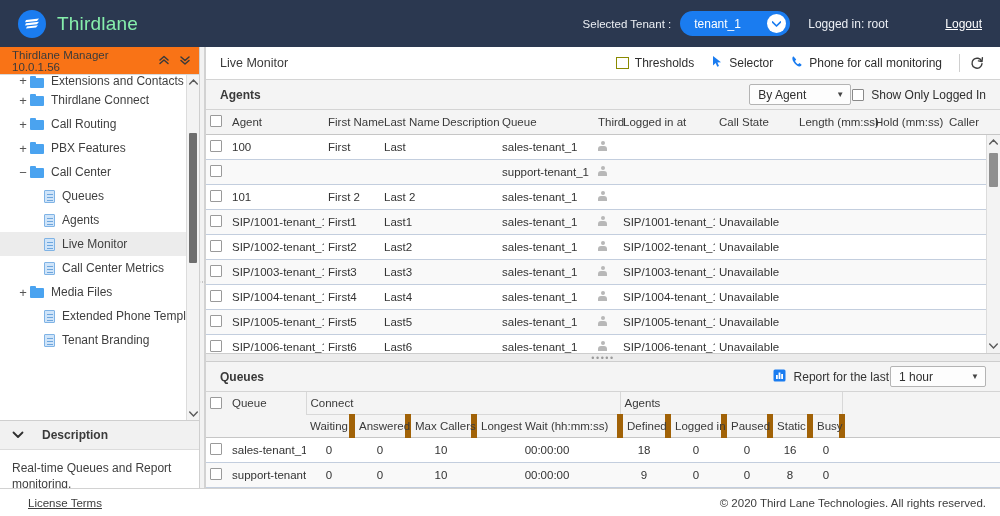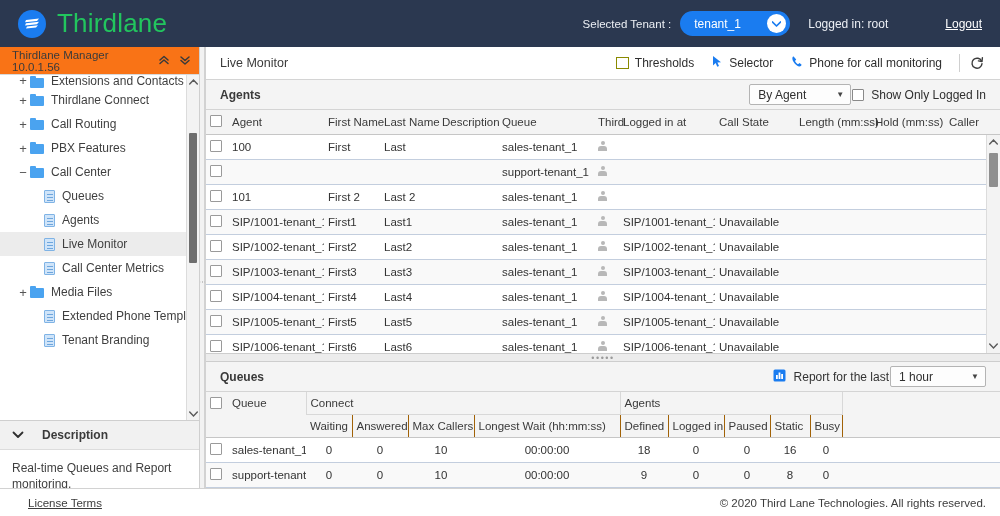--- a/index.html
+++ b/index.html
@@ -22,22 +22,22 @@
     padding: 0 18px;
     position: relative;
   }
   .brand { display: flex; align-items: center; gap: 11px; }
   .brand-logo {
     width: 28px; height: 28px; border-radius: 50%;
     background: #1a7cf0;
     display: flex; align-items: center; justify-content: center;
   }
   .brand-name {
-    color: #22c55e;
-    font-size: 26px;
+    color: #86efac;
+    font-size: 19px;
     letter-spacing: .2px;
   }
   .topbar-right {
     margin-left: auto;
     display: flex; align-items: center;
     gap: 0;
     color: #e6eaf0;
     font-size: 12px;
   }
   .sel-tenant-label { margin-right: 9px; font-size: 11.5px; color:#eceff4; }
@@ -256,21 +256,21 @@
   .h-splitter {
     height: 9px; background: #ececec;
     border-top: 1px solid #cdcdcd; border-bottom: 1px solid #cdcdcd;
     display:flex; align-items:center; justify-content:center;
     letter-spacing: 1.5px; font-size: 9px; color:#9a9a9a; cursor: row-resize;
   }
 
   .queues-body { background:#fff; }
   .q-sub th { border-bottom: 1px solid #c6c6c6; }
   .grp-th { text-align:center; border-left:1px solid #d8d8d8; border-right:1px solid #d8d8d8; border-bottom:1px solid #d8d8d8 !important;}
-  .sub-th { text-align:center; border-right:1px solid #a16207; font-size:11px; }
+  .sub-th { text-align:center; border-right:6px solid #a16207; font-size:11px; }
   .center { text-align: center; }
 
   
   .v-splitter {
     width: 5px; background: #f2f2f2;
     border-right: 1px solid #d2d2d2;
     display:flex; align-items:center; justify-content:center;
     cursor: col-resize;
   }
   .v-splitter span { font-size: 8px; color:#9a9a9a; line-height:3px; writing-mode: vertical-rl;}

